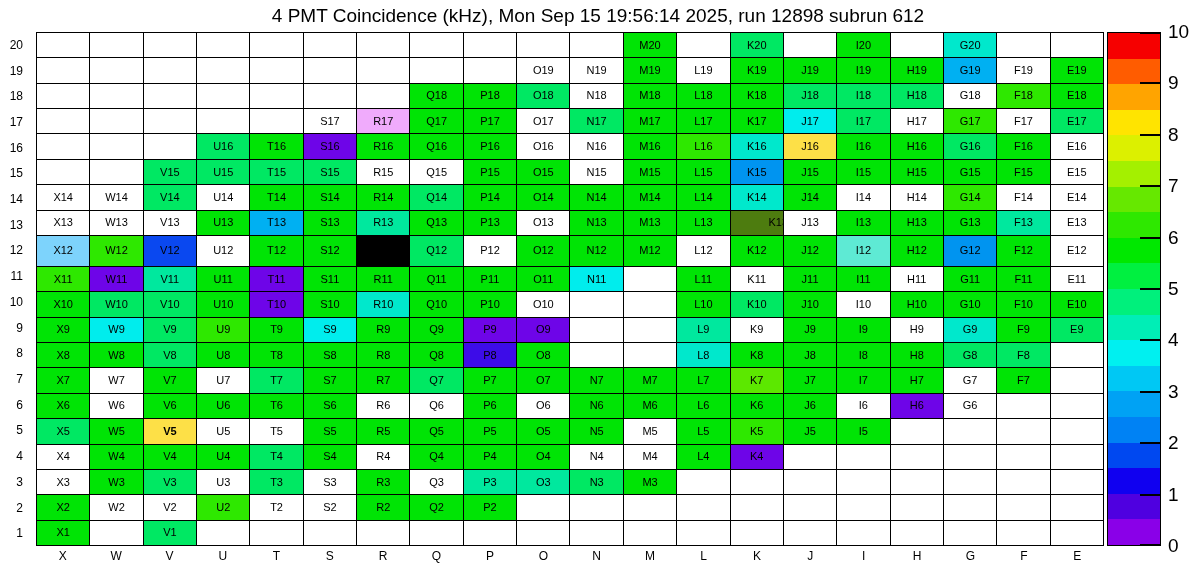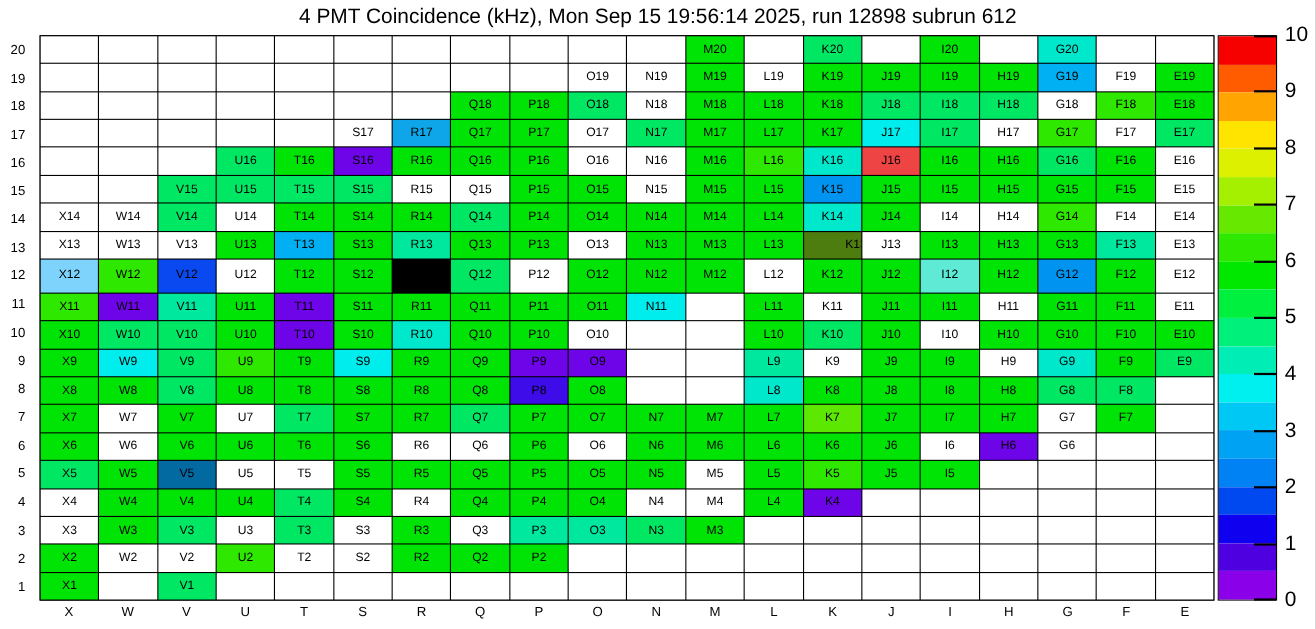--- a/index.html
+++ b/index.html
@@ -114,21 +114,21 @@
     <div class="cell" style="background: rgb(0, 232, 99);">H18</div>
     <div class="cell" style="background: rgb(255, 255, 255);">G18</div>
     <div class="cell" style="background: rgb(46, 232, 0);">F18</div>
     <div class="cell" style="background: rgb(0, 228, 5);">E18</div>
     <div class="cell"></div>
     <div class="cell"></div>
     <div class="cell"></div>
     <div class="cell"></div>
     <div class="cell"></div>
     <div class="cell" style="background: rgb(255, 255, 255);">S17</div>
-    <div class="cell" style="background: #0ea5e9;">R17</div>
+    <div class="cell" style="background: #f0abfc;">R17</div>
     <div class="cell" style="background: rgb(0, 228, 5);">Q17</div>
     <div class="cell" style="background: rgb(0, 228, 5);">P17</div>
     <div class="cell" style="background: rgb(255, 255, 255);">O17</div>
     <div class="cell" style="background: rgb(0, 232, 99);">N17</div>
     <div class="cell" style="background: rgb(0, 228, 5);">M17</div>
     <div class="cell" style="background: rgb(0, 228, 5);">L17</div>
     <div class="cell" style="background: rgb(0, 228, 5);">K17</div>
     <div class="cell" style="background: rgb(0, 237, 237);">J17</div>
     <div class="cell" style="background: rgb(0, 232, 99);">I17</div>
     <div class="cell" style="background: rgb(255, 255, 255);">H17</div>
@@ -142,21 +142,21 @@
     <div class="cell" style="background: rgb(0, 228, 5);">T16</div>
     <div class="cell" style="background: rgb(110, 5, 232);">S16</div>
     <div class="cell" style="background: rgb(0, 228, 5);">R16</div>
     <div class="cell" style="background: rgb(0, 228, 5);">Q16</div>
     <div class="cell" style="background: rgb(0, 228, 5);">P16</div>
     <div class="cell" style="background: rgb(255, 255, 255);">O16</div>
     <div class="cell" style="background: rgb(255, 255, 255);">N16</div>
     <div class="cell" style="background: rgb(0, 228, 5);">M16</div>
     <div class="cell" style="background: rgb(46, 232, 0);">L16</div>
     <div class="cell" style="background: rgb(0, 232, 204);">K16</div>
-    <div class="cell" style="background: #ef4444;">J16</div>
+    <div class="cell" style="background: #fde047;">J16</div>
     <div class="cell" style="background: rgb(0, 228, 5);">I16</div>
     <div class="cell" style="background: rgb(0, 228, 5);">H16</div>
     <div class="cell" style="background: rgb(0, 232, 99);">G16</div>
     <div class="cell" style="background: rgb(0, 228, 5);">F16</div>
     <div class="cell" style="background: rgb(255, 255, 255);">E16</div>
     <div class="cell"></div>
     <div class="cell"></div>
     <div class="cell" style="background: rgb(0, 232, 99);">V15</div>
     <div class="cell" style="background: rgb(0, 232, 99);">U15</div>
     <div class="cell" style="background: rgb(0, 232, 99);">T15</div>
@@ -350,21 +350,21 @@
     <div class="cell" style="background: rgb(0, 228, 5);">L6</div>
     <div class="cell" style="background: rgb(0, 228, 5);">K6</div>
     <div class="cell" style="background: rgb(0, 228, 5);">J6</div>
     <div class="cell" style="background: rgb(255, 255, 255);">I6</div>
     <div class="cell" style="background: rgb(110, 5, 232);">H6</div>
     <div class="cell" style="background: rgb(255, 255, 255);">G6</div>
     <div class="cell"></div>
     <div class="cell"></div>
     <div class="cell" style="background: rgb(0, 232, 99);">X5</div>
     <div class="cell" style="background: rgb(0, 228, 5);">W5</div>
-    <div class="cell" style="background: #0369a1;">V5</div>
+    <div class="cell" style="background: #fde047; font-weight: bold;">V5</div>
     <div class="cell" style="background: rgb(255, 255, 255);">U5</div>
     <div class="cell" style="background: rgb(255, 255, 255);">T5</div>
     <div class="cell" style="background: rgb(0, 228, 5);">S5</div>
     <div class="cell" style="background: rgb(0, 228, 5);">R5</div>
     <div class="cell" style="background: rgb(0, 228, 5);">Q5</div>
     <div class="cell" style="background: rgb(0, 228, 5);">P5</div>
     <div class="cell" style="background: rgb(0, 228, 5);">O5</div>
     <div class="cell" style="background: rgb(0, 228, 5);">N5</div>
     <div class="cell" style="background: rgb(255, 255, 255);">M5</div>
     <div class="cell" style="background: rgb(0, 228, 5);">L5</div>

